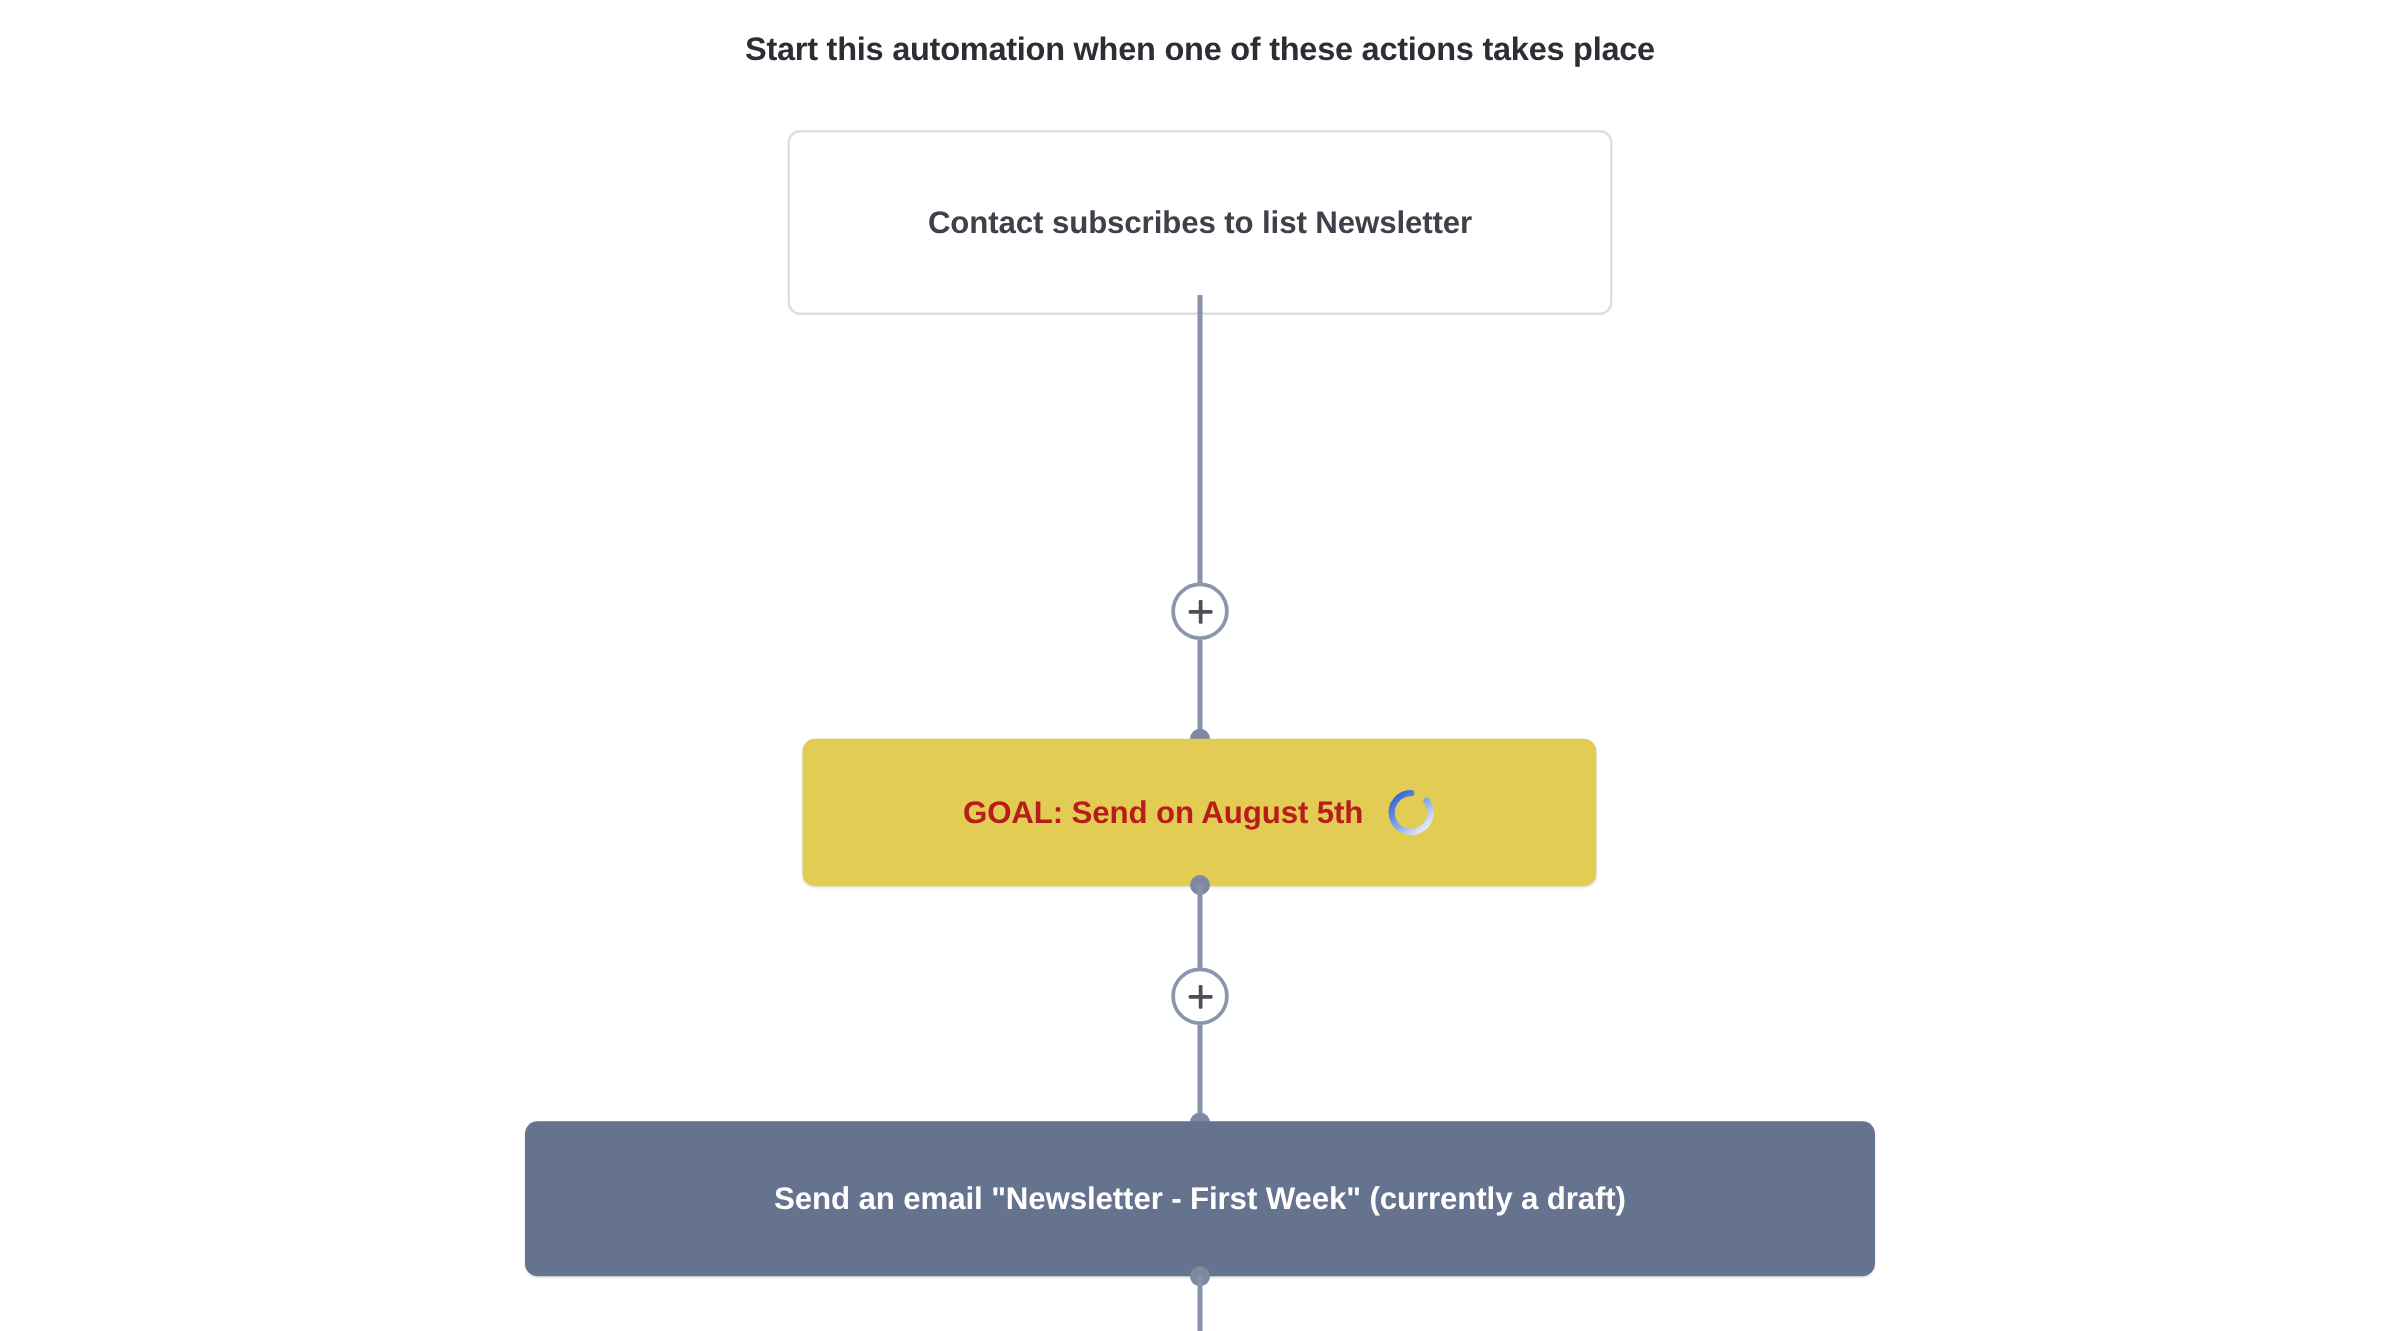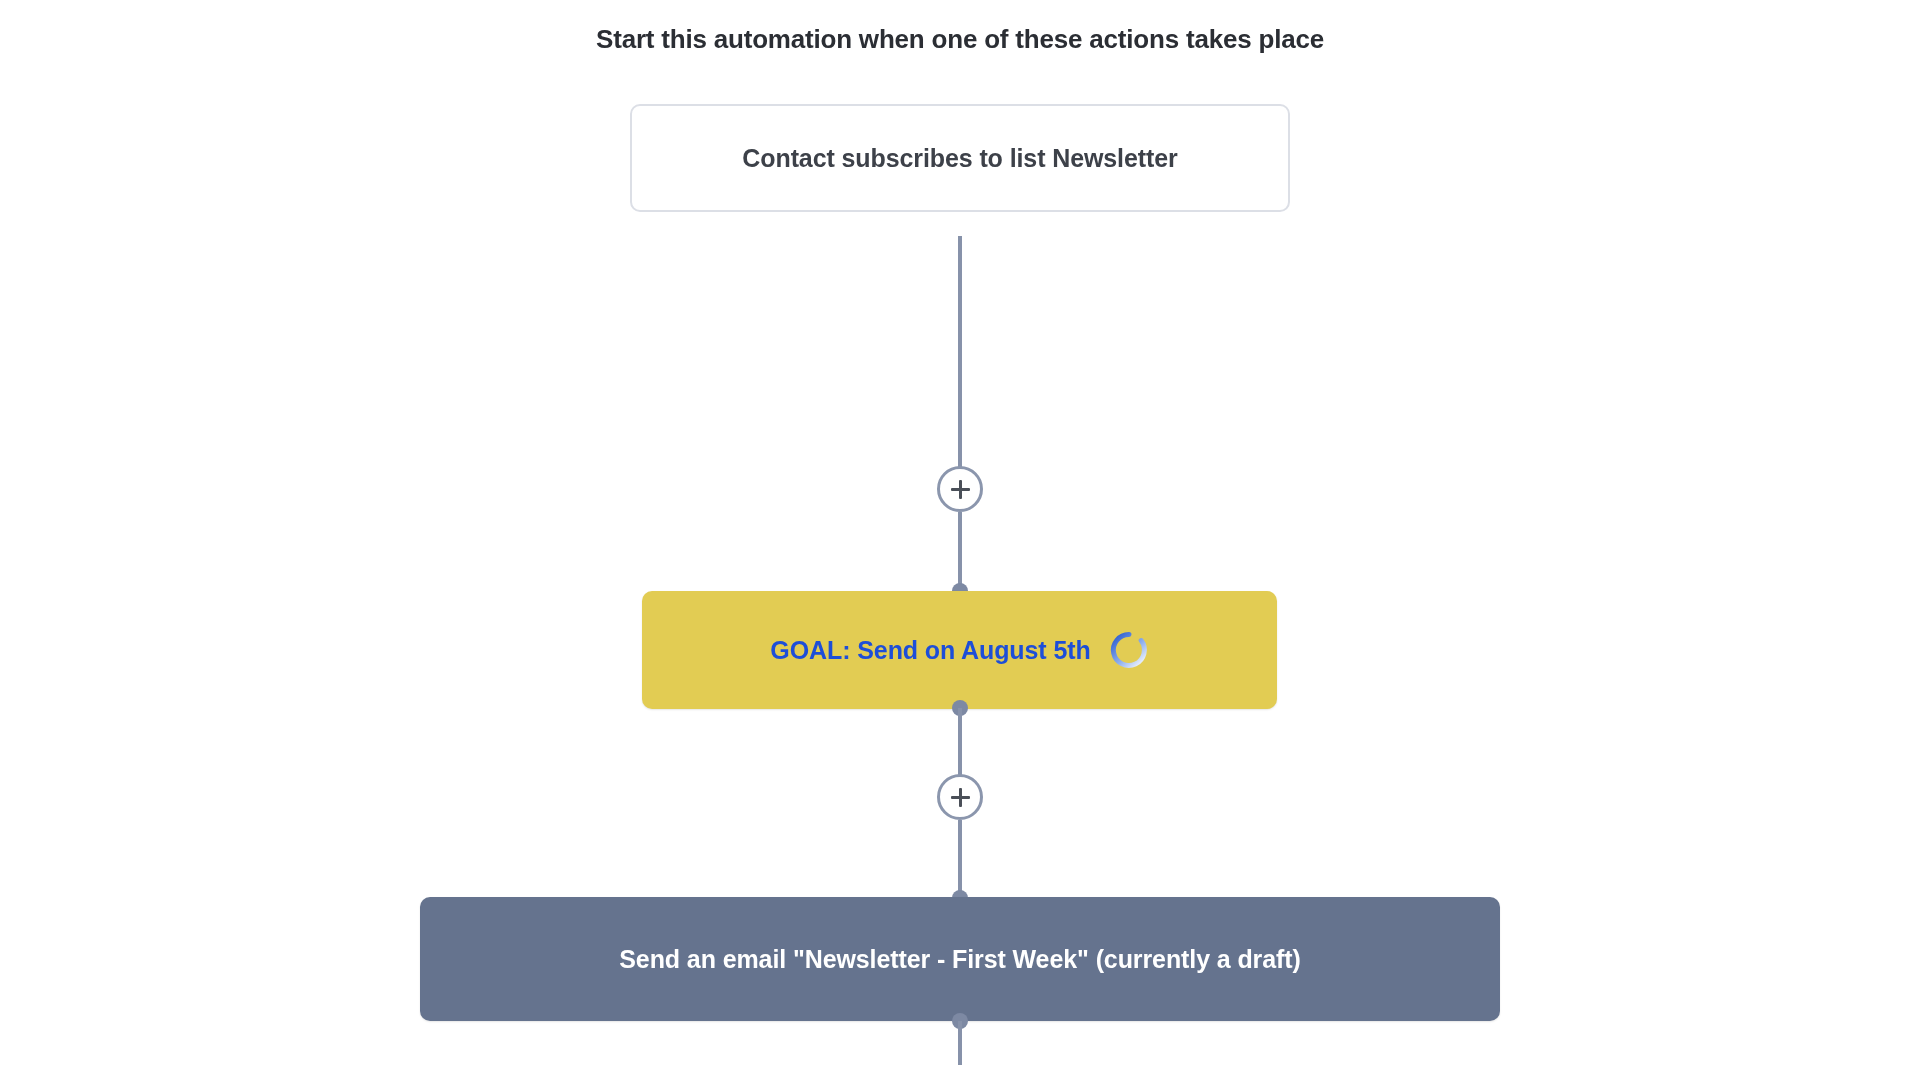--- a/index.html
+++ b/index.html
@@ -100,36 +100,36 @@
     align-items: center;
     justify-content: center;
     border-radius: 10px;
     font-weight: bold;
     cursor: pointer;
   }
 
   .node-trigger {
     width: 660px;
     margin-left: -330px;
-    height: 108px;
+    height: 148px;
     top: 104px;
     background: #ffffff;
     border: 2px solid #dcdfe6;
     color: #3d4149;
     font-size: 25px;
     letter-spacing: -0.1px;
   }
 
   .node-goal {
     width: 635px;
     margin-left: -318px;
     height: 118px;
     top: 591px;
     background: #e2cc53;
-    color: #1d4ed8;
+    color: #b91c1c;
     font-size: 25px;
     letter-spacing: -0.1px;
     box-shadow: 0 1px 2px rgba(0,0,0,0.10);
   }
   .node-goal .node-label { margin-right: 18px; }
 
   .node-email {
     width: 1080px;
     margin-left: -540px;
     height: 124px;

